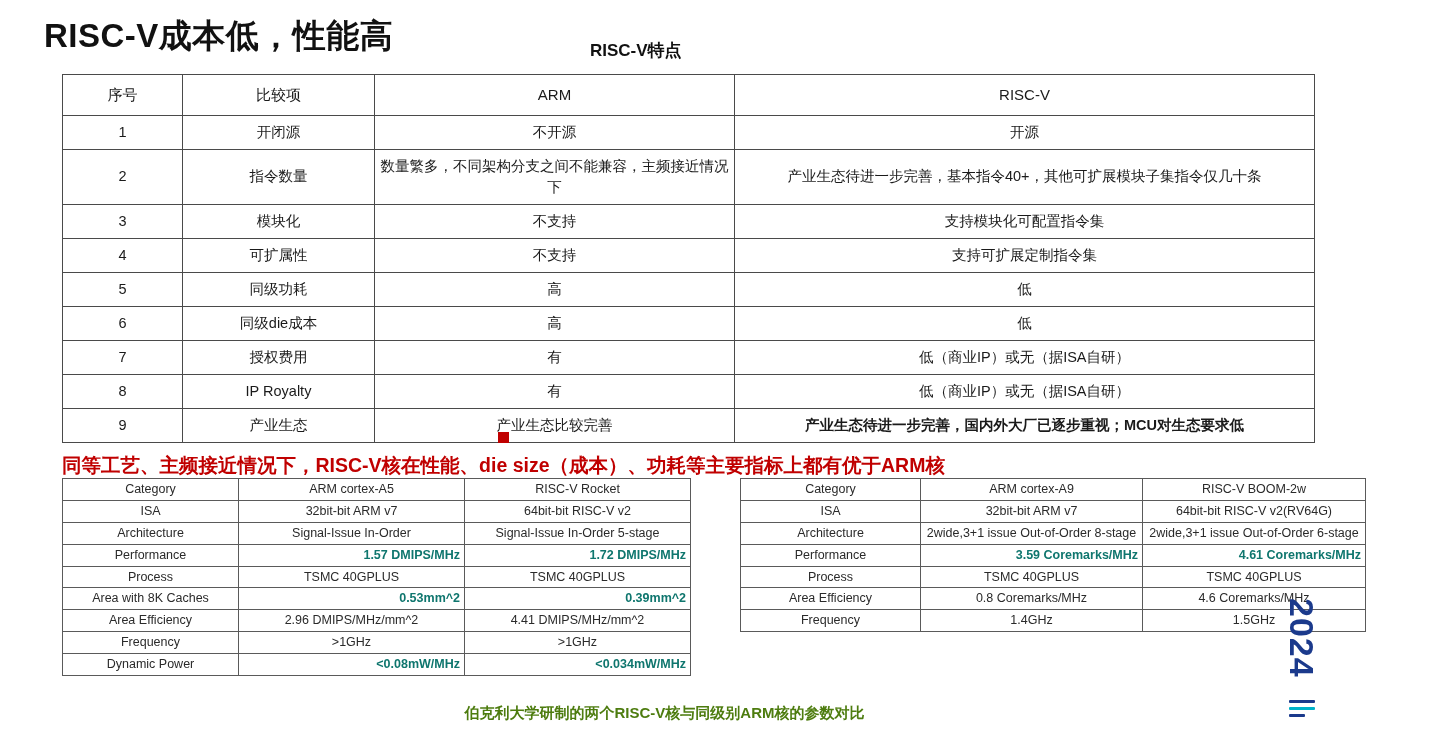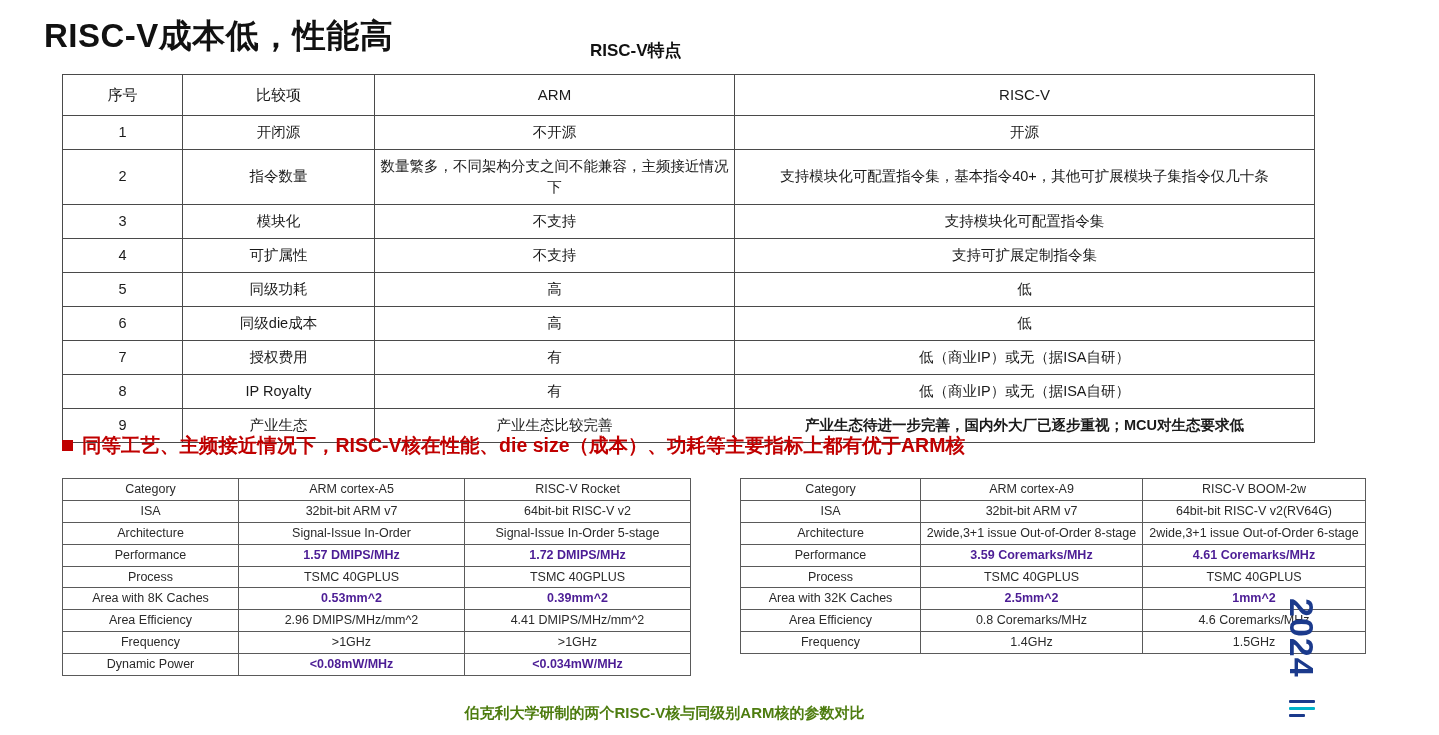--- a/index.html
+++ b/index.html
@@ -76,20 +76,21 @@
   }
 
   
   .bullet-line {
     position: absolute;
     left: 62px;
     top: 432px;
     display: flex;
     align-items: center;
     gap: 9px;
+    flex-direction: column;
   }
   .bullet-sq {
     width: 11px;
     height: 11px;
     background: #c00000;
     display: inline-block;
   }
   .bullet-text {
     font-size: 19.5px;
     font-weight: bold;
@@ -121,22 +122,22 @@
   table.small tr.hdr td {
     text-align: center;
   }
   table.small td.lbl {
     text-align: center;
   }
   table.small td.val {
     text-align: center;
   }
   table.small td.valred {
-    text-align: center;
-    color: #4c1d95;
+    text-align: right;
+    color: #0f766e;
     font-weight: bold;
   }
   .small-left col.s0 { width: 176px; }
   .small-left col.s1 { width: 226px; }
   .small-left col.s2 { width: 226px; }
   .small-right col.s0 { width: 180px; }
   .small-right col.s1 { width: 222px; }
   .small-right col.s2 { width: 223px; }
 
   .bottom-caption {
@@ -203,21 +204,21 @@
           <tr>
             <td>1</td>
             <td>开闭源</td>
             <td>不开源</td>
             <td>开源</td>
           </tr>
           <tr>
             <td>2</td>
             <td>指令数量</td>
             <td>数量繁多，不同架构分支之间不能兼容，主频接近情况下</td>
-            <td>支持模块化可配置指令集，基本指令40+，其他可扩展模块子集指令仅几十条</td>
+            <td>产业生态待进一步完善，基本指令40+，其他可扩展模块子集指令仅几十条</td>
           </tr>
           <tr>
             <td>3</td>
             <td>模块化</td>
             <td>不支持</td>
             <td>支持模块化可配置指令集</td>
           </tr>
           <tr>
             <td>4</td>
             <td>可扩属性</td>
@@ -347,25 +348,20 @@
             <td class="lbl">Performance</td>
             <td class="valred">3.59 Coremarks/MHz</td>
             <td class="valred">4.61 Coremarks/MHz</td>
           </tr>
           <tr>
             <td class="lbl">Process</td>
             <td class="val">TSMC 40GPLUS</td>
             <td class="val">TSMC 40GPLUS</td>
           </tr>
           <tr>
-            <td class="lbl">Area with 32K Caches</td>
-            <td class="valred">2.5mm^2</td>
-            <td class="valred">1mm^2</td>
-          </tr>
-          <tr>
             <td class="lbl">Area Efficiency</td>
             <td class="val">0.8 Coremarks/MHz</td>
             <td class="val">4.6 Coremarks/MHz</td>
           </tr>
           <tr>
             <td class="lbl">Frequency</td>
             <td class="val">1.4GHz</td>
             <td class="val">1.5GHz</td>
           </tr>
         </tbody>

